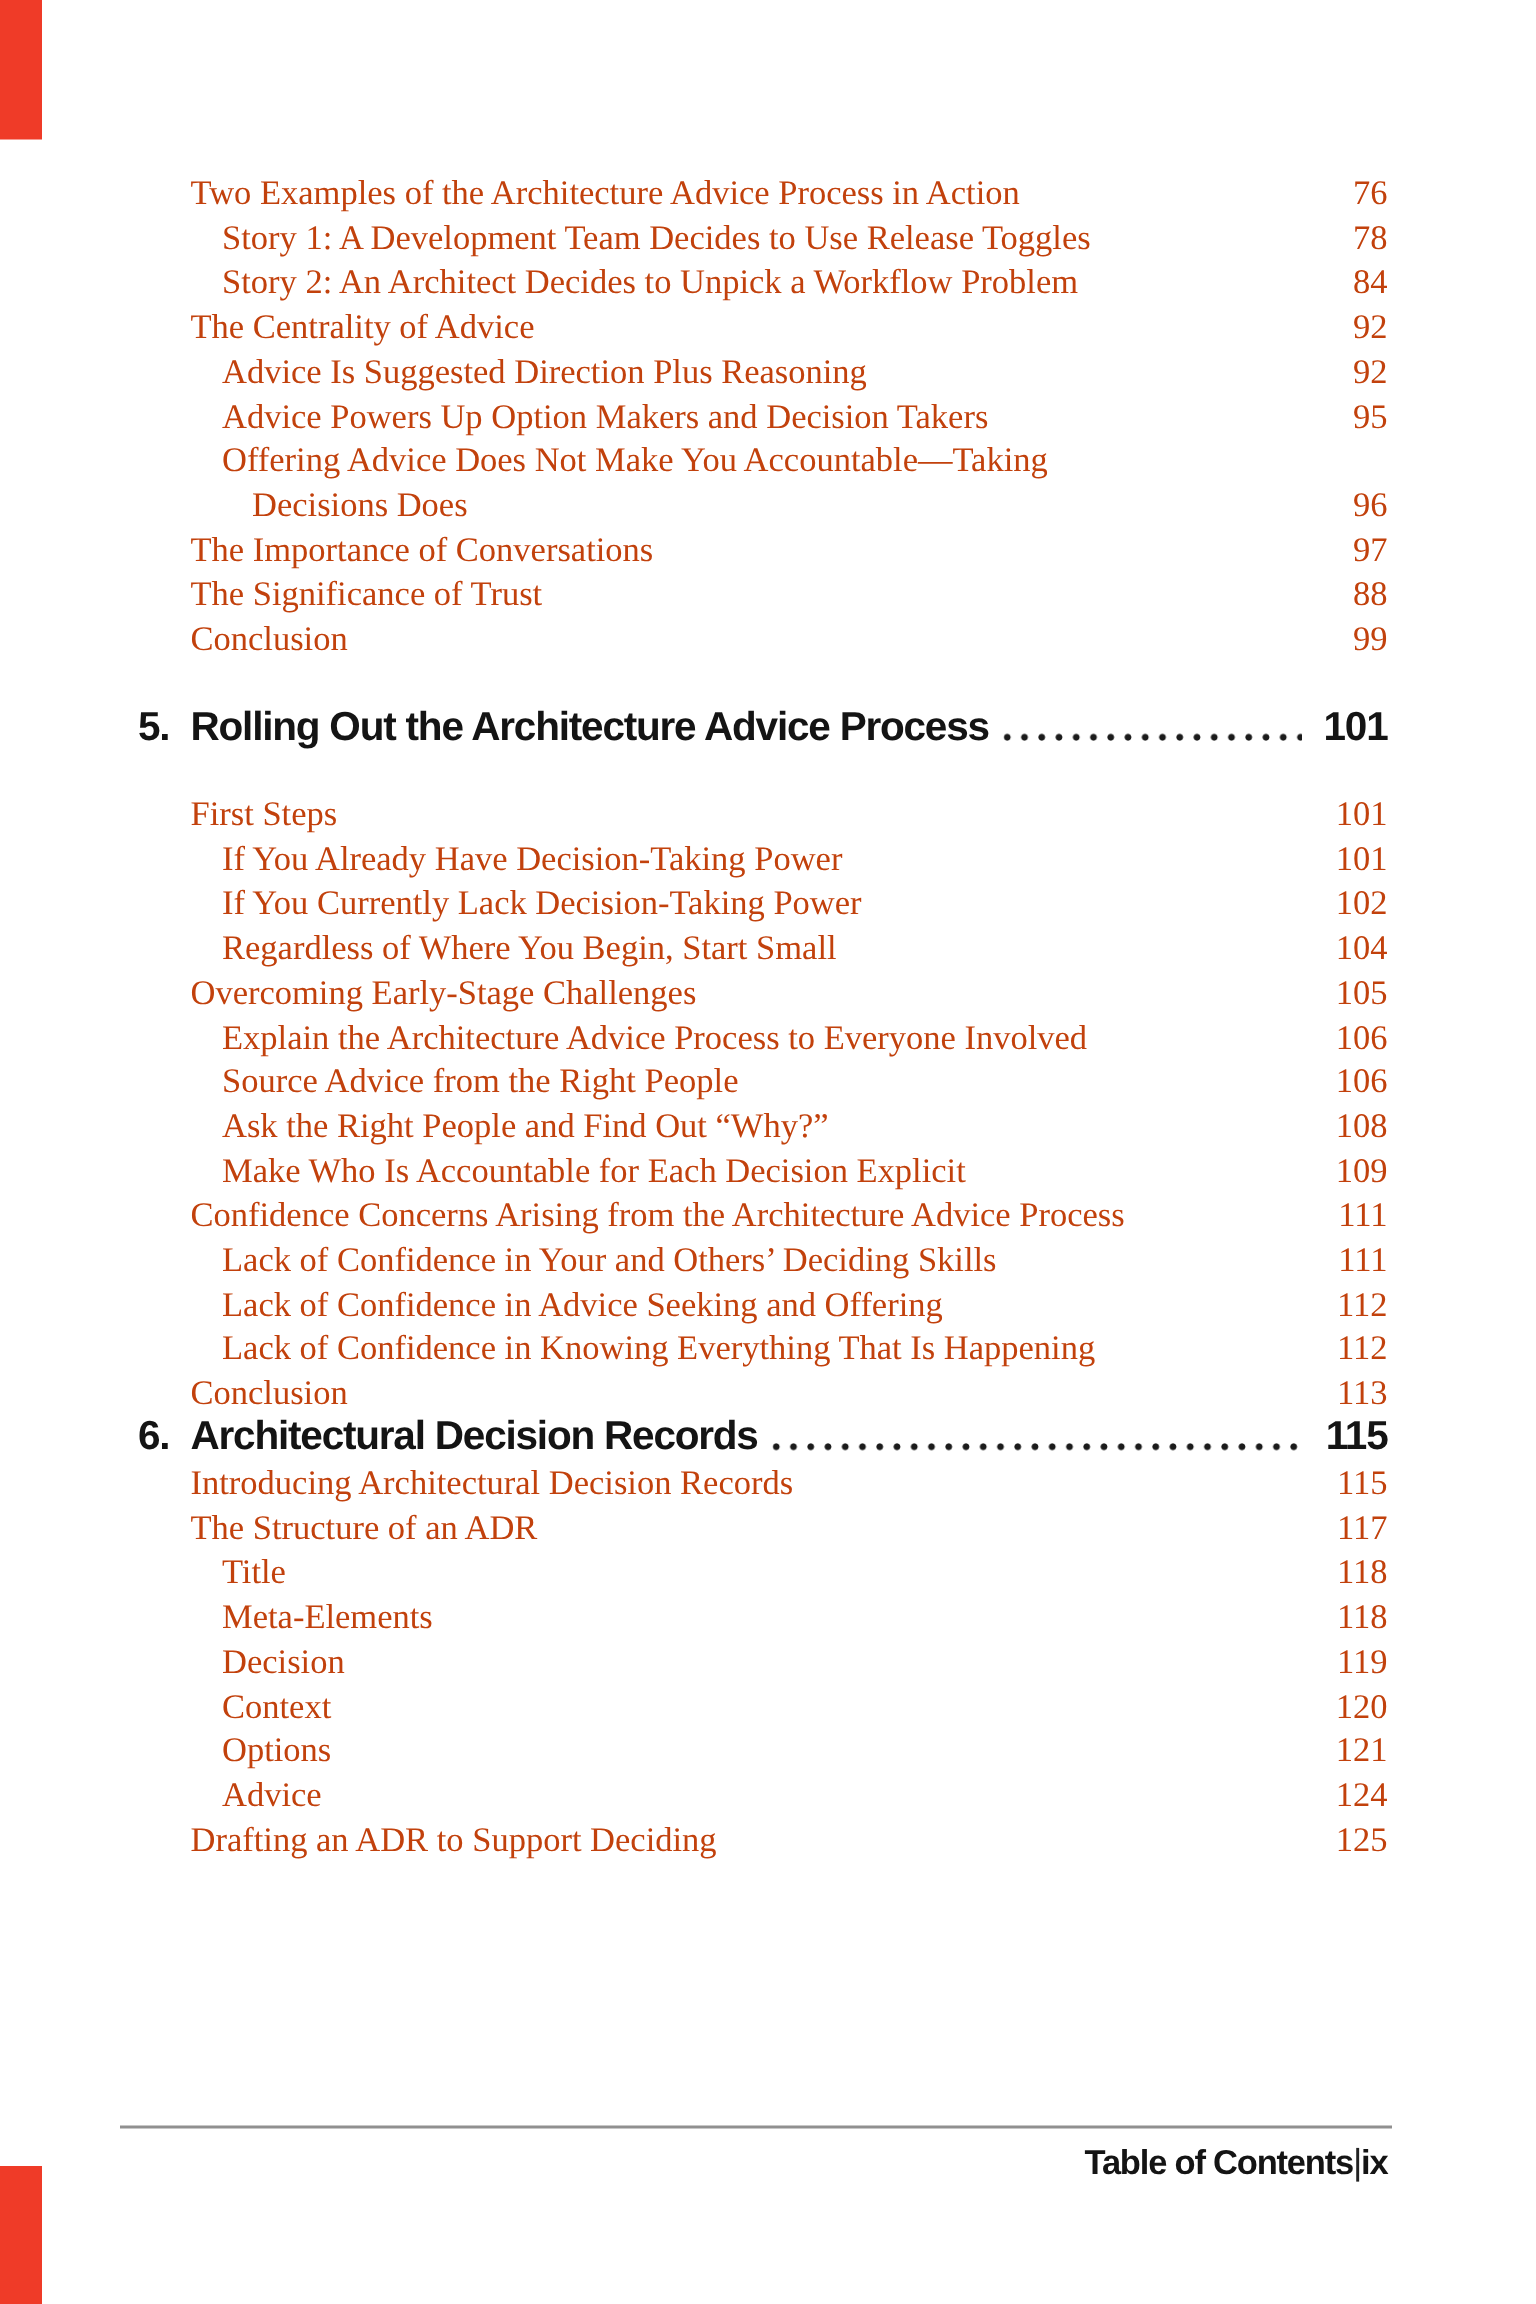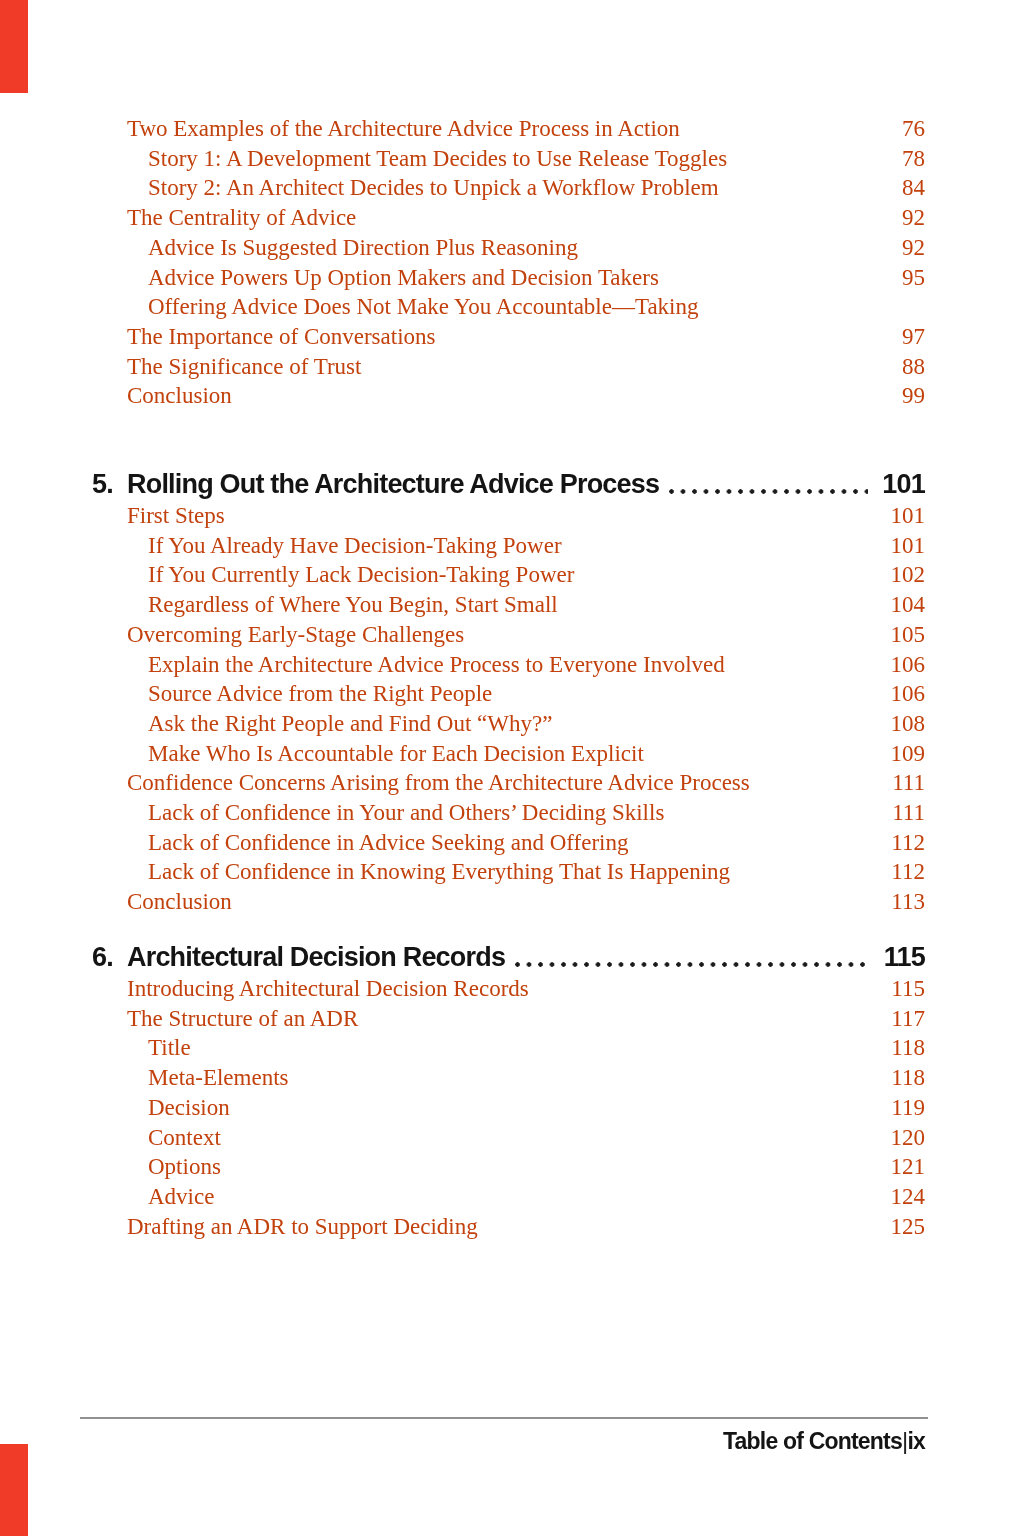--- a/index.html
+++ b/index.html
@@ -23,21 +23,21 @@
 
   .entries {
     position: absolute;
     left: 92px;
     width: 833px;
     font-size: 23px;
     line-height: 29.7px;
     color: #c2410c;
   }
   #cont-entries { top: 114px; }
-  #ch5-entries { top: 501px; text-align: center; }
+  #ch5-entries { top: 528px; text-align: center; }
   #ch6-entries { top: 974px; }
 
   .row { display: flex; }
   .row .t { white-space: pre; }
   .row .p { margin-left: auto; }
   .lvl-1 { padding-left: 35px; }
   .lvl-2 { padding-left: 56px; }
   .lvl-3 { padding-left: 76px; }
 
   .chapter-heading {
@@ -119,20 +119,24 @@
     <span class="p">92</span>
   </div>
       <div class="row lvl-2">
     <span class="t">Advice Powers Up Option Makers and Decision Takers</span>
     <span class="p">95</span>
   </div>
       <div class="row lvl-2">
     <span class="t">Offering Advice Does Not Make You Accountable—Taking</span>
     <span class="p"></span>
   </div>
+      <div class="row lvl-3">
+    <span class="t">Decisions Does</span>
+    <span class="p">96</span>
+  </div>
       <div class="row lvl-1">
     <span class="t">The Importance of Conversations</span>
     <span class="p">97</span>
   </div>
       <div class="row lvl-1">
     <span class="t">The Significance of Trust</span>
     <span class="p">88</span>
   </div>
       <div class="row lvl-1">
     <span class="t">Conclusion</span>

